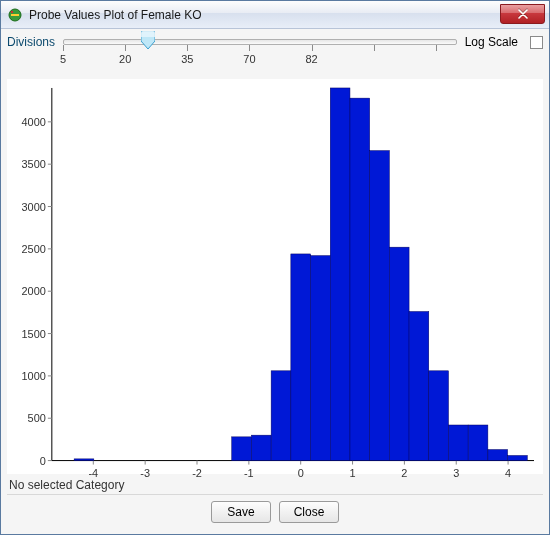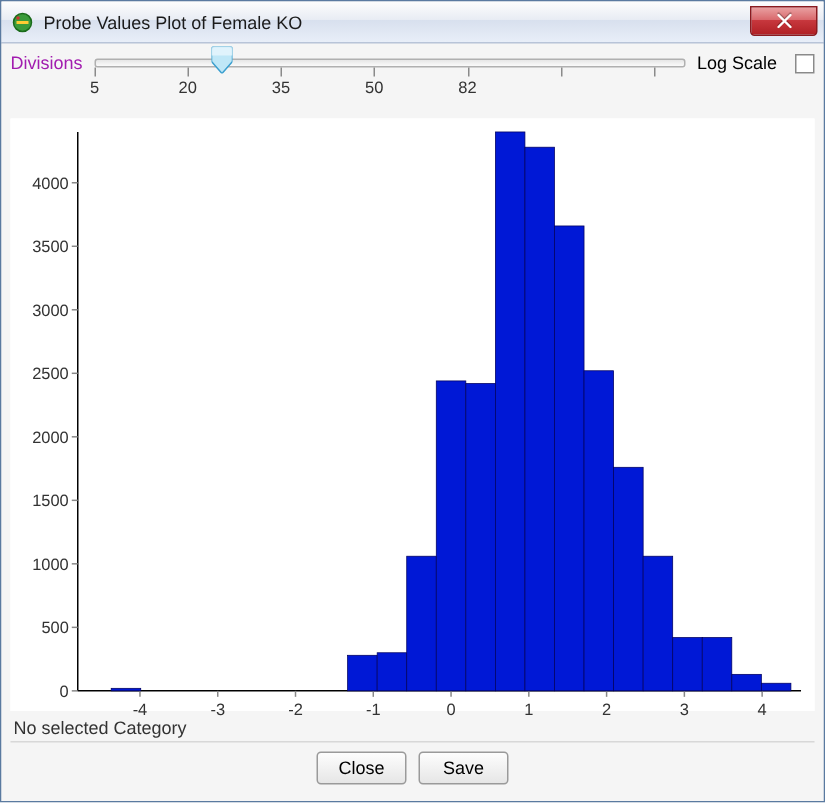--- a/index.html
+++ b/index.html
@@ -51,21 +51,21 @@
     padding: 4px 6px 6px 6px;
     display: flex; flex-direction: column;
     background: #f5f5f5;
   }
   .controls-row {
     display: flex; align-items: flex-start;
     gap: 4px;
     height: 46px;
   }
   .divisions-label {
-    color: #a21caf;
+    color: #0c4a6e;
     padding-top: 2px;
     white-space: nowrap;
   }
   .slider-wrap {
     flex: 1;
     position: relative;
     height: 44px;
     padding-top: 6px;
   }
   .slider-track {
@@ -177,21 +177,21 @@
             <div class="slider-tick" style="left: 31.5789%;"></div>
             <div class="slider-tick" style="left: 47.3684%;"></div>
             <div class="slider-tick" style="left: 63.1579%;"></div>
             <div class="slider-tick" style="left: 78.9474%;"></div>
             <div class="slider-tick" style="left: 94.7368%;"></div>
           </div>
         <div class="slider-tick-labels" id="slider-tick-labels">
             <div class="slider-tick-label" style="left: 0%;">5</div>
             <div class="slider-tick-label" style="left: 15.7895%; text-align: right;">20</div>
             <div class="slider-tick-label" style="left: 31.5789%;">35</div>
-            <div class="slider-tick-label" style="left: 47.3684%;">50</div>
+            <div class="slider-tick-label" style="left: 47.3684%;">70</div>
             <div class="slider-tick-label" style="left: 63.1579%;">82</div>
             <div class="slider-tick-label" style="left: 78.9474%; margin-top: 44px;">80</div>
             <div class="slider-tick-label" style="left: 94.7368%; margin-top: 44px;">95</div>
           </div>
         <div class="slider-thumb" id="slider-thumb" style="left: calc(21.0526% + 4px);">
           <svg width="14" height="18" viewBox="0 0 14 18">
             <path d="M2 0 H12 Q14 0 14 2 V10 L7 18 L0 10 V2 Q0 0 2 0 Z" fill="#bfe7f7" stroke="#3a9fcf" stroke-width="1"></path>
             <path d="M2 0 H12 Q14 0 14 2 V6 H0 V2 Q0 0 2 0 Z" fill="#e8f6fc" opacity="0.8"></path>
           </svg>
         </div>
@@ -258,18 +258,18 @@
           <rect class="bar" x="442.1290322580645" y="346.3" width="19.776344086021425" height="35.69999999999999" fill="#0018d6" stroke="#000060"></rect>
           <rect class="bar" x="461.90537634408594" y="346.3" width="19.776344086021595" height="35.69999999999999" fill="#0018d6" stroke="#000060"></rect>
           <rect class="bar" x="481.68172043010753" y="370.95" width="19.776344086021425" height="11.050000000000011" fill="#0018d6" stroke="#000060"></rect>
           <rect class="bar" x="501.45806451612896" y="376.9" width="19.776344086021595" height="5.100000000000023" fill="#0018d6" stroke="#000060"></rect>
         </svg>
     </div>
 
     <div class="status-row">No selected Category</div>
 
     <div class="button-row">
+      <button class="btn">Save</button>
       <button class="btn">Close</button>
-      <button class="btn">Save</button>
     </div>
 
   </div>
 </div>
 
 </body></html>

